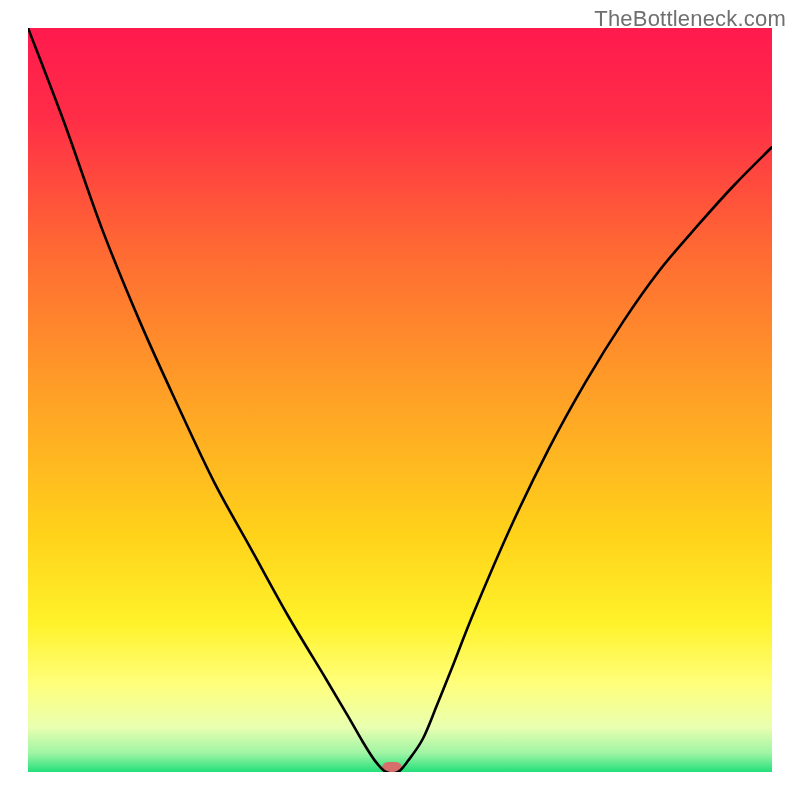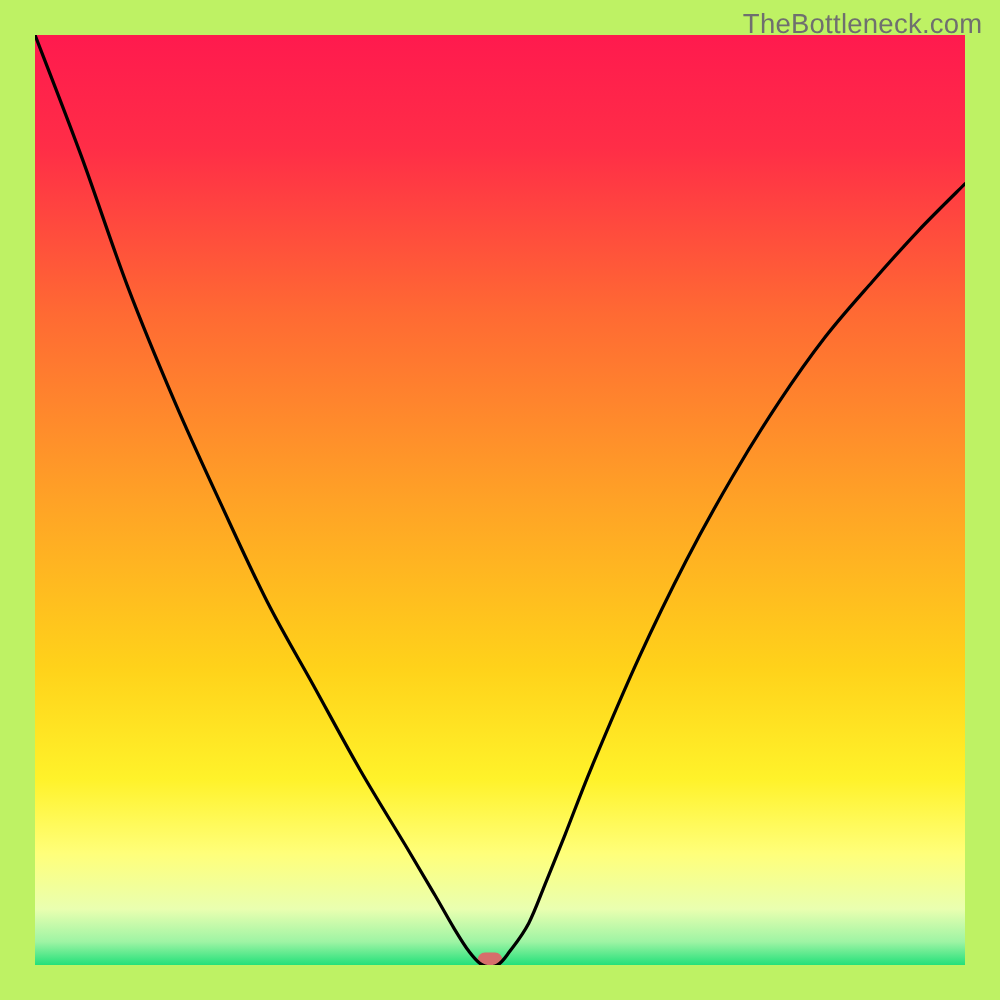--- a/index.html
+++ b/index.html
@@ -8,21 +8,21 @@
     width: 800px;
     height: 800px;
     background: #000;
     font-family: Arial, Helvetica, sans-serif;
     overflow: hidden;
   }
   .frame {
     position: relative;
     width: 800px;
     height: 800px;
-    background: #bef264;
+    background: #ffffff;
   }
   .watermark {
     position: absolute;
     top: 6px;
     right: 14px;
     color: #6f6f6f;
     font-size: 22px;
     letter-spacing: 0.2px;
     z-index: 20;
   }

